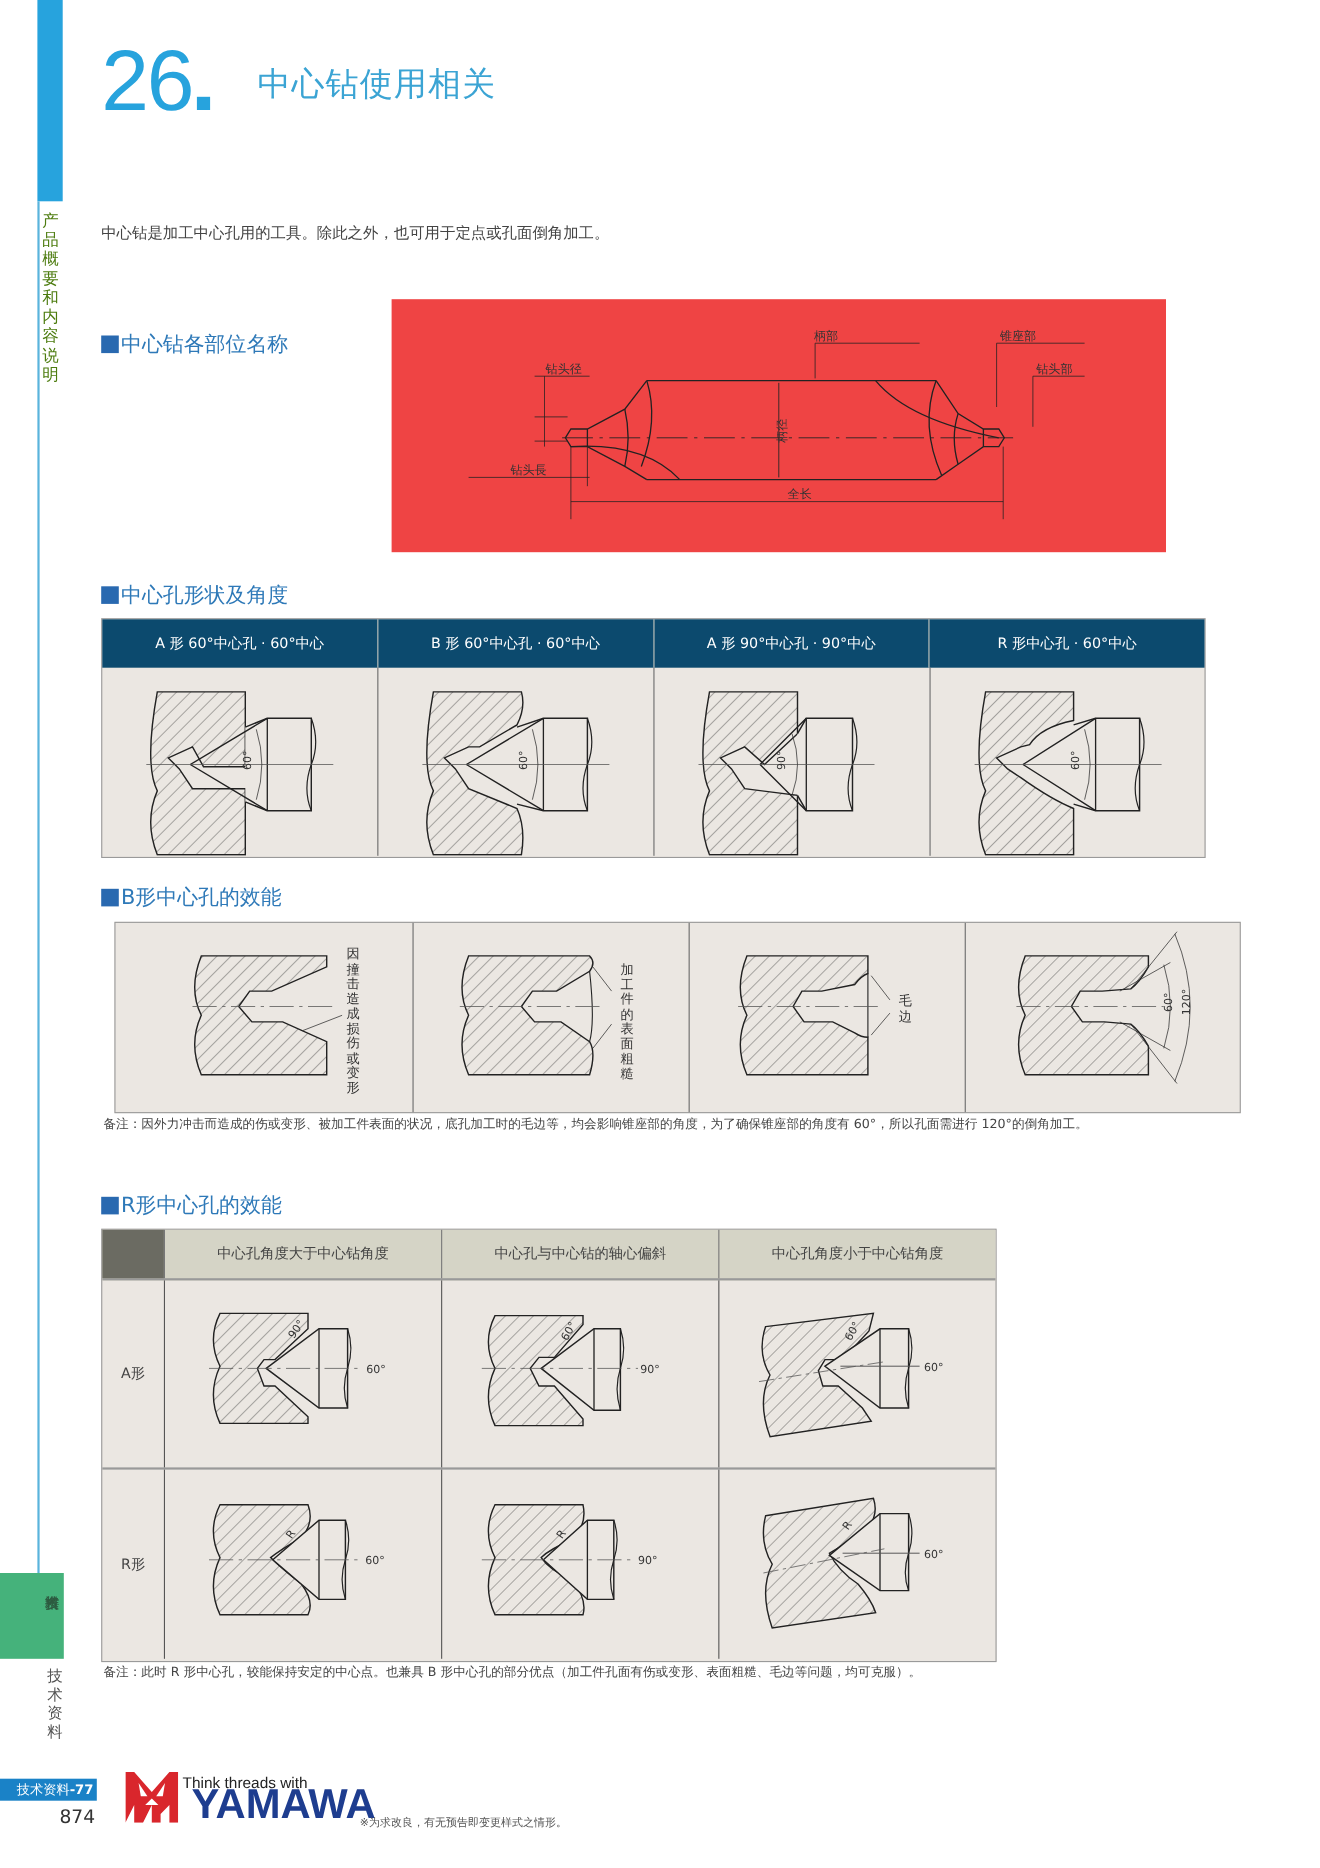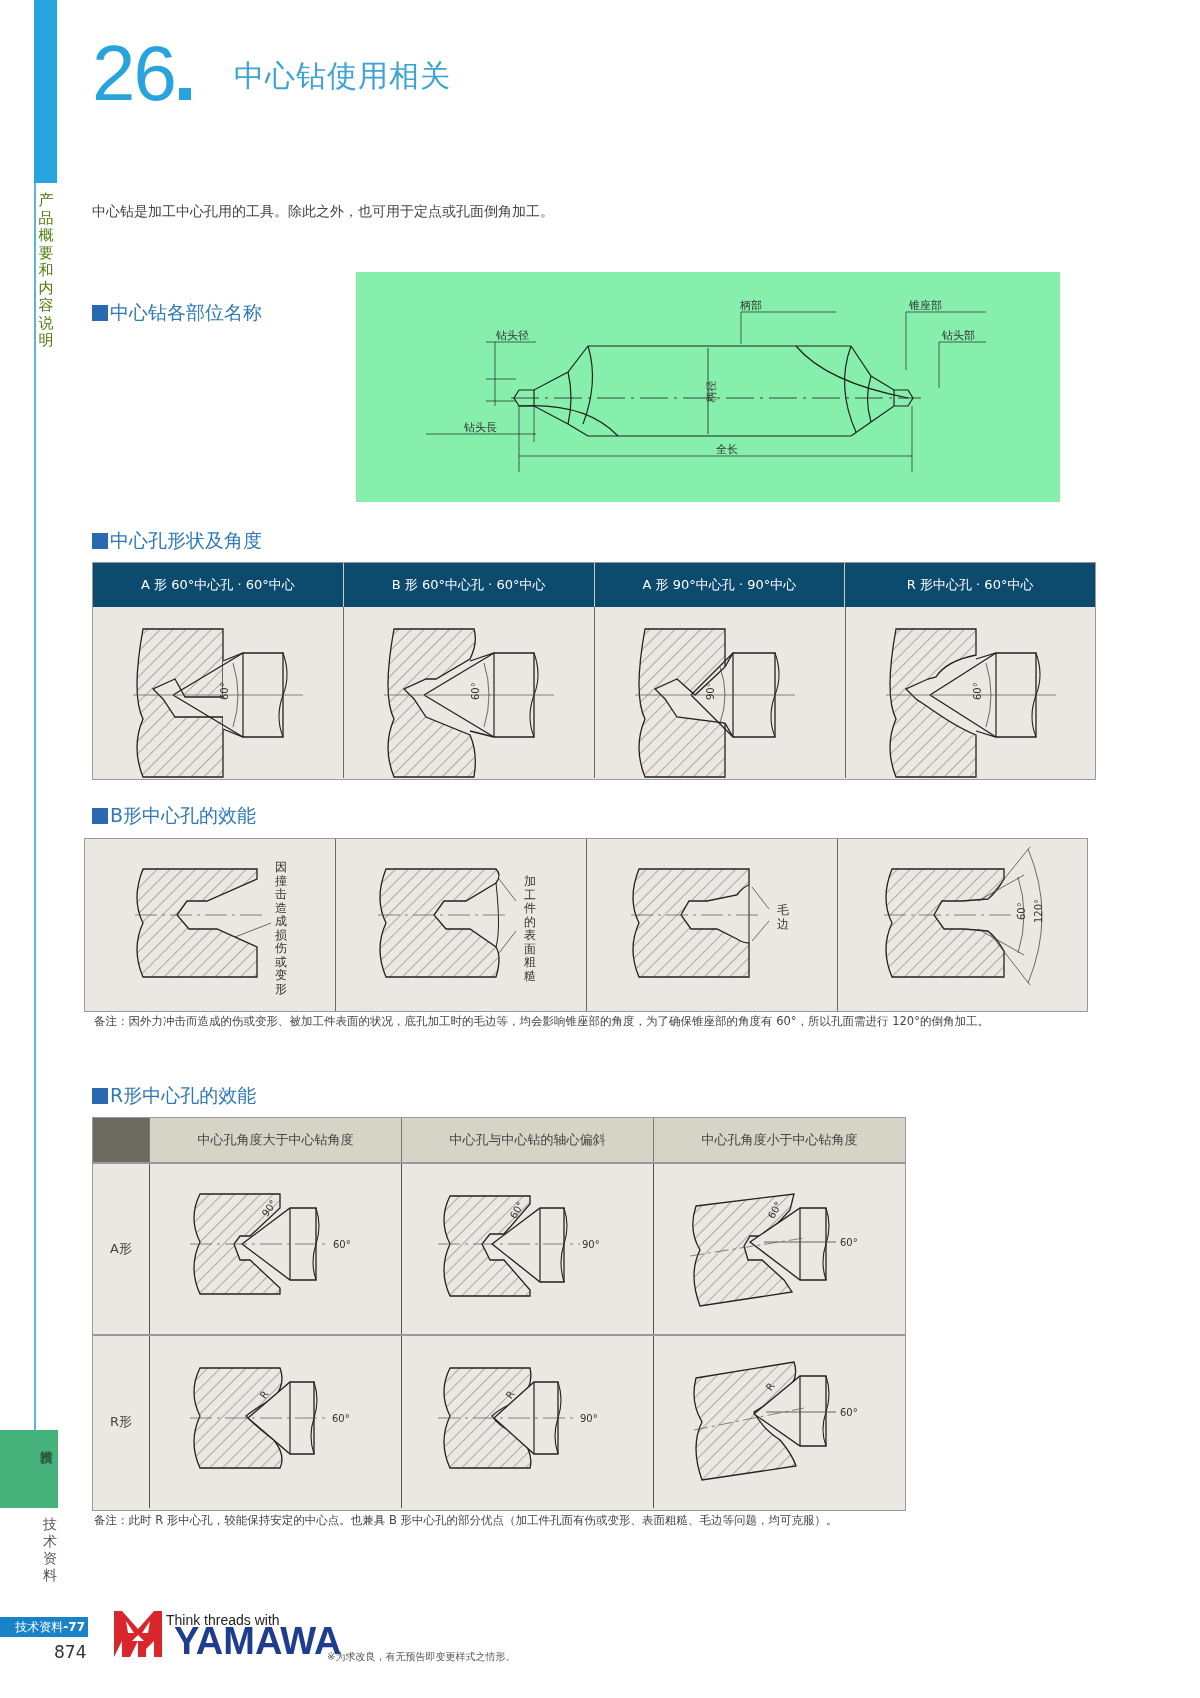--- a/index.html
+++ b/index.html
@@ -13,21 +13,21 @@
   .side-tab-text{left:38px;top:1440px;width:16px;font-size:13px;line-height:16px;color:#2d5a40;writing-mode:vertical-rl;}
   .side-sub{left:43px;top:1516px;width:16px;font-size:14px;line-height:17px;color:#555;word-break:break-all;}
   
   .chap-num{left:92px;top:28px;font-size:78px;color:#27a3dd;font-family:"Liberation Sans",sans-serif;letter-spacing:-2px;line-height:90px;}
   .chap-dot{display:inline-block;width:12px;height:12px;background:#27a3dd;margin-left:4px;}
   .chap-title{left:234px;top:56px;font-size:30px;color:#3ba4d4;letter-spacing:1px;}
   .intro{left:92px;top:203px;font-size:14px;color:#444;}
   .sec-h{font-size:19px;color:#2e79b8;display:flex;align-items:center;}
   .sec-h .sq{width:16px;height:16px;background:#2969b0;margin-right:2px;}
   
-  .part-box{left:356px;top:272px;width:704px;height:230px;background:#86efac;}
+  .part-box{left:356px;top:272px;width:704px;height:230px;background:#ef4444;}
   .lbl{position:absolute;font-size:11px;color:#333;}
   
   .grid-table{position:absolute;border:1px solid #9a9a9a;background:#ebe7e2;}
   .th-row{display:flex;background:#0c4a6e;height:44px;}
   .th-row .th{flex:1;color:#fff;font-size:13px;display:flex;align-items:center;justify-content:center;border-right:1px solid #c9c9c0;}
   .th-row .th:last-child{border-right:none;}
   .td-row{display:flex;}
   .td-row .td{flex:1;border-right:1px solid #6a6a6a;position:relative;}
   .td-row .td:last-child{border-right:none;}
   .note{font-size:11.5px;color:#444;}
@@ -184,21 +184,21 @@
         <text x="126" y="92" font-size="10" transform="rotate(-90 131 88)" fill="#333">60°</text>
       </svg>
     </div>
   </div>
 </div>
 
 <div class="abs sec-h" style="left:92px;top:803px;">
     <span class="sq"></span>
     <span>B形中心孔的效能</span>
   </div>
-<div class="grid-table" style="left:84px;top:838px;width:1002px;height:172px;">
+<div class="grid-table" style="left:104px;top:838px;width:1002px;height:172px;padding-left:20px;">
   <div class="td-row" style="height:172px;">
     <div class="td">
       <svg width="250" height="172">
         <path d="M58 30 L172 30 L172 40 L122 62 L102 62 L92 76 L104 90 L132 90 L172 108 L172 138 L58 138 Q46 110 58 84 Q46 60 58 30Z" fill="url(#h1)" stroke="#222" stroke-width="1.3"></path>
         <line x1="50" y1="76" x2="180" y2="76" stroke="#555" stroke-width="0.7" stroke-dasharray="22 5 3 5"></line>
         <line x1="150" y1="98" x2="186" y2="84" stroke="#333" stroke-width="0.7"></line>
       </svg>
       <div class="abs" style="left:190px;top:22px;width:14px;font-size:12px;line-height:13.5px;word-break:break-all;color:#333;">因撞击造成损伤或变形</div>
     </div>
     <div class="td">

